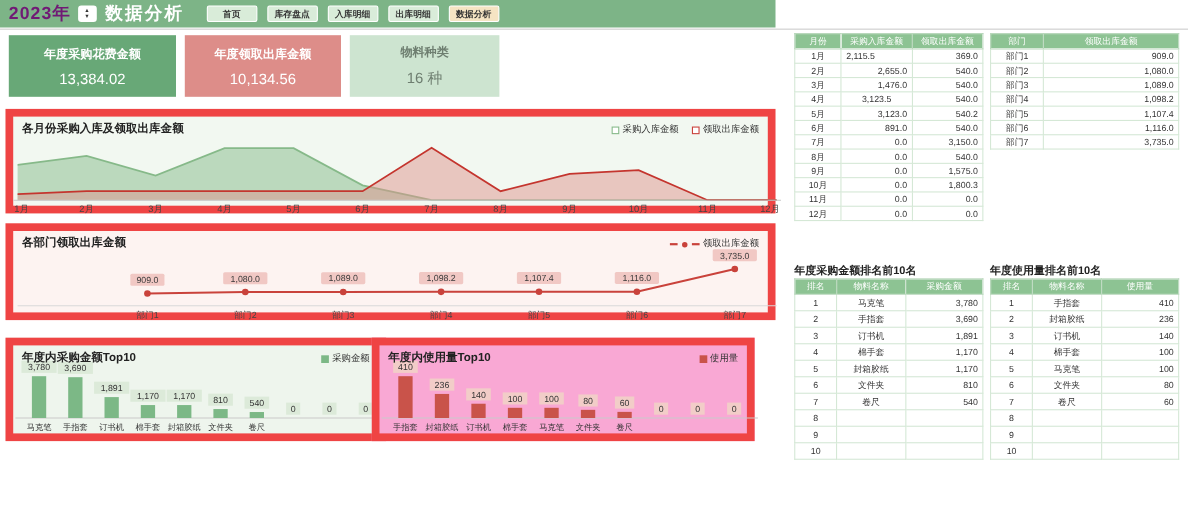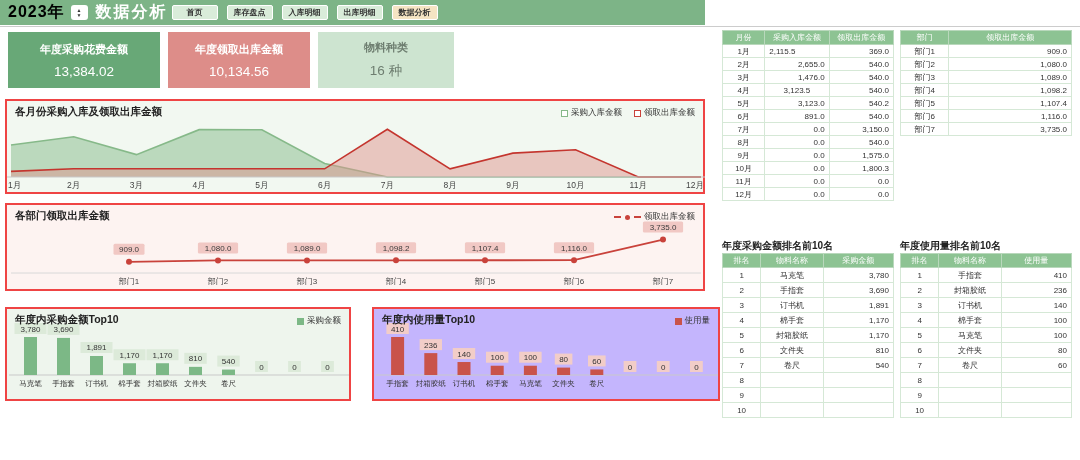--- a/index.html
+++ b/index.html
@@ -1,56 +1,56 @@
 <!DOCTYPE html>
 <html><head>
 <meta charset="utf-8">
 <style>
   html,body{margin:0;padding:0;background:#fff;}
   *{font-family:"Liberation Sans","DejaVu Sans",sans-serif;box-sizing:border-box;}
   .app{position:relative;width:1080px;height:460px;background:#fff;overflow:hidden;}
 
   
   .topbar{position:absolute;left:0;top:0;width:705px;height:25px;background:#7db487;display:flex;align-items:center;}
-  .year{font-size:16px;font-weight:bold;color:#000000;margin-left:8px;letter-spacing:1px;}
+  .year{font-size:16px;font-weight:bold;color:#701a75;margin-left:8px;letter-spacing:1px;}
   .spinner{width:17px;height:15px;background:#fff;border-radius:3px;margin-left:6px;display:flex;flex-direction:column;align-items:center;justify-content:center;cursor:pointer;}
   .spinner span{font-size:5px;line-height:5px;color:#333;}
   .apptitle{font-size:16px;font-weight:bold;color:#fff;margin-left:8px;letter-spacing:2px;}
-  .nav{display:flex;gap:9px;margin-left:4px;}
+  .nav{display:flex;gap:9px;margin-left:20px;}
   .navbtn{min-width:46px;height:15px;background:#d9ecd9;border:1px solid #fff;border-radius:2px;font-size:8px;font-weight:bold;color:#333;display:flex;align-items:center;justify-content:center;padding:0 5px;cursor:pointer;}
   .navbtn.active{background:#f5e4c3;}
   .divider{position:absolute;top:26px;left:0;width:1080px;height:1px;background:#ccc;}
   .rightbar{position:absolute;left:722px;top:0;width:358px;height:25px;background:#7db487;color:#fff;font-weight:bold;font-size:12px;line-height:25px;padding-left:8px;}
 
   
   .kpi{position:absolute;top:32px;height:56px;display:flex;flex-direction:column;align-items:center;justify-content:center;gap:7px;}
   .kpi .lab{font-size:11px;font-weight:bold;}
   .kpi .val{font-size:13.5px;font-weight:normal;}
   .kpi-green{left:8px;width:152px;background:#68a877;color:#fff;}
   .kpi-red{left:168px;width:142px;background:#dd8d89;color:#fff;}
   .kpi-light{left:318px;width:136px;background:#cde4d0;color:#6e7e70;}
 
   
-  .panel{position:absolute;border:2px solid #ef4444;text-align:center;}
+  .panel{position:absolute;border:7px solid #ef4444;text-align:center;}
   .panel-title{position:absolute;top:4px;left:8px;font-size:10.5px;font-weight:bold;color:#222;z-index:2;}
   .legend{position:absolute;top:6px;right:8px;display:flex;gap:12px;align-items:center;font-size:8.5px;color:#333;z-index:2;}
   .legend .item{display:flex;align-items:center;gap:3px;}
   .sw{width:7px;height:7px;background:#fff;border:1.6px solid;}
   .sw-green{border-color:#86b989;}
   .sw-red{border-color:#c9423b;}
   .bsw{width:7px;height:7px;}
   .bsw-green{background:#7cb886;}
   .bsw-red{background:#c9534a;}
   .lgline{width:7px;height:2px;background:#c9423b;}
   .lgdot{width:5px;height:5px;border-radius:50%;background:#c9423b;margin:0 1px;}
   .panel svg{position:absolute;left:0;top:0;}
   #area-panel{left:5px;top:99px;width:700px;height:95px;background:#f2f8f1;}
   #line-panel{left:5px;top:203px;width:700px;height:88px;background:#fdf3f1;}
   #bar1-panel{left:5px;top:307px;width:346px;height:94px;background:#eef5ed;}
-  #bar2-panel{left:372px;top:307px;width:348px;height:94px;background:#c4b5fd;}
+  #bar2-panel{left:338px;top:307px;width:348px;height:94px;background:#f9a8d4;}
 
   
   .rtable{position:absolute;border-collapse:collapse;font-size:8px;color:#333;table-layout:fixed;}
   .rtable th{background:#8dc393;color:#fff;font-weight:normal;height:14px;border:1px solid #b9d8bc;padding:0 2px;text-align:center;overflow:hidden;}
   .rtable td{height:13px;border:1px solid #d5e8d6;padding:0 4px;background:#fff;overflow:hidden;}
   .ranktable td{height:15px;}
   #tbl-monthly{left:722px;top:30px;width:172px;}
   #tbl-dept{left:900px;top:30px;width:172px;padding-left:47px;}
   #tbl-purchase{left:722px;top:253px;width:172px;}
   #tbl-usage{left:900px;top:253px;width:172px;}

